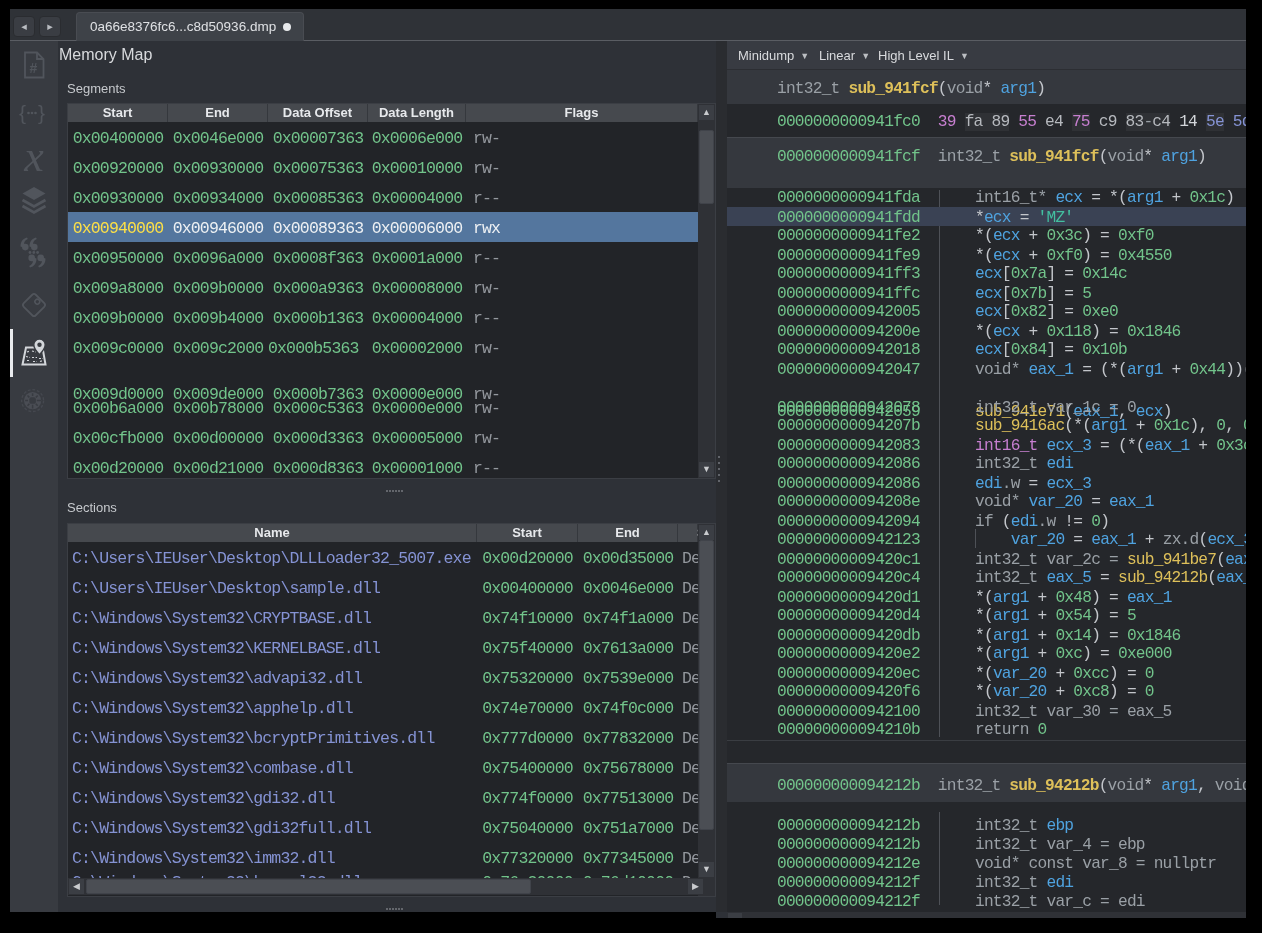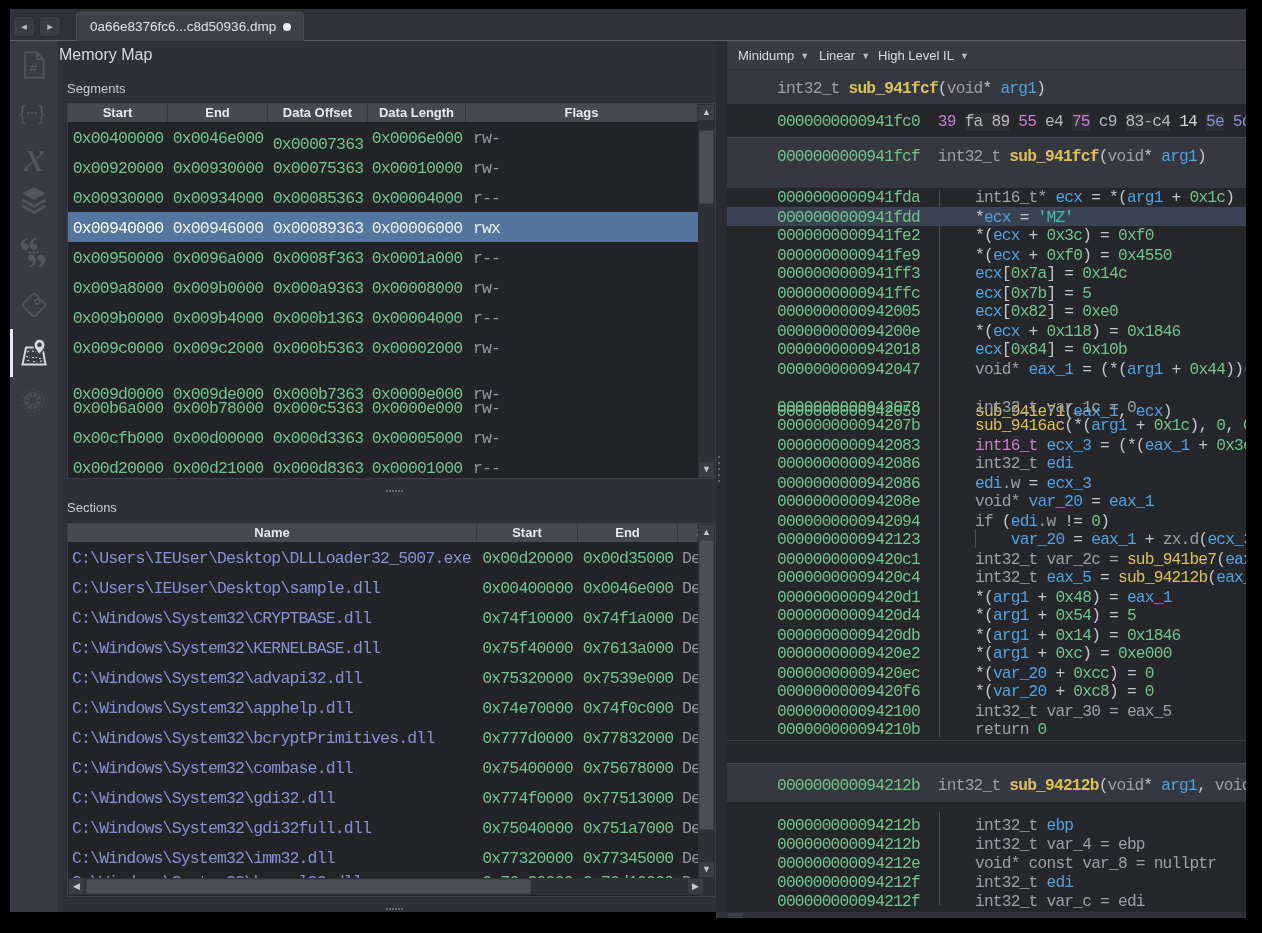--- a/index.html
+++ b/index.html
@@ -70,40 +70,40 @@
 <div class="abs" style="left:68px;top:104px;width:630px;height:18px;background:#46494e"></div>
 <div class="abs" style="left:68px;top:104px;width:100px;height:18px;font-size:13px;font-weight:bold;color:#e7e9ec;text-align:center;line-height:18px;border-right:1px solid #35383d">Start</div>
 <div class="abs" style="left:168px;top:104px;width:100px;height:18px;font-size:13px;font-weight:bold;color:#e7e9ec;text-align:center;line-height:18px;border-right:1px solid #35383d">End</div>
 <div class="abs" style="left:268px;top:104px;width:100px;height:18px;font-size:13px;font-weight:bold;color:#e7e9ec;text-align:center;line-height:18px;border-right:1px solid #35383d">Data Offset</div>
 <div class="abs" style="left:368px;top:104px;width:98px;height:18px;font-size:13px;font-weight:bold;color:#e7e9ec;text-align:center;line-height:18px;border-right:1px solid #35383d">Data Length</div>
 <div class="abs" style="left:466px;top:104px;width:232px;height:18px;font-size:13px;font-weight:bold;color:#e7e9ec;text-align:center;line-height:18px;border-right:1px solid #35383d">Flags</div>
 <div class="abs" style="left:68px;top:122px;width:630px;height:356px;overflow:hidden">
 <div class="abs" style="left:0;top:0px;width:630px;height:30px;">
 <div class="abs mono" style="left:0px;top:0;width:100px;height:30px;font-size:16.5px;letter-spacing:-0.84px;line-height:30px;text-align:center;color:#72c48b;padding-top:2px">0x00400000</div>
 <div class="abs mono" style="left:100px;top:0;width:100px;height:30px;font-size:16.5px;letter-spacing:-0.84px;line-height:30px;text-align:center;color:#72c48b;padding-top:2px">0x0046e000</div>
-<div class="abs mono" style="left:200px;top:0;width:100px;height:30px;font-size:16.5px;letter-spacing:-0.84px;line-height:30px;text-align:center;color:#72c48b;padding-top:8px">0x00007363</div>
+<div class="abs mono" style="left:200px;top:0;width:100px;height:30px;font-size:16.5px;letter-spacing:-0.84px;line-height:30px;text-align:center;color:#72c48b;padding-top:2px">0x00007363</div>
 <div class="abs mono" style="left:300px;top:0;width:98px;height:30px;font-size:16.5px;letter-spacing:-0.84px;line-height:30px;text-align:center;color:#72c48b;padding-top:2px">0x0006e000</div>
 <div class="abs mono" style="left:405px;top:0;height:30px;font-size:16.5px;letter-spacing:-0.84px;line-height:30px;color:#94989e;padding-top:2px">rw-</div>
 </div>
 <div class="abs" style="left:0;top:30px;width:630px;height:30px;">
 <div class="abs mono" style="left:0px;top:0;width:100px;height:30px;font-size:16.5px;letter-spacing:-0.84px;line-height:30px;text-align:center;color:#72c48b;padding-top:2px">0x00920000</div>
 <div class="abs mono" style="left:100px;top:0;width:100px;height:30px;font-size:16.5px;letter-spacing:-0.84px;line-height:30px;text-align:center;color:#72c48b;padding-top:2px">0x00930000</div>
 <div class="abs mono" style="left:200px;top:0;width:100px;height:30px;font-size:16.5px;letter-spacing:-0.84px;line-height:30px;text-align:center;color:#72c48b;padding-top:2px">0x00075363</div>
 <div class="abs mono" style="left:300px;top:0;width:98px;height:30px;font-size:16.5px;letter-spacing:-0.84px;line-height:30px;text-align:center;color:#72c48b;padding-top:2px">0x00010000</div>
 <div class="abs mono" style="left:405px;top:0;height:30px;font-size:16.5px;letter-spacing:-0.84px;line-height:30px;color:#94989e;padding-top:2px">rw-</div>
 </div>
 <div class="abs" style="left:0;top:60px;width:630px;height:30px;">
 <div class="abs mono" style="left:0px;top:0;width:100px;height:30px;font-size:16.5px;letter-spacing:-0.84px;line-height:30px;text-align:center;color:#72c48b;padding-top:2px">0x00930000</div>
 <div class="abs mono" style="left:100px;top:0;width:100px;height:30px;font-size:16.5px;letter-spacing:-0.84px;line-height:30px;text-align:center;color:#72c48b;padding-top:2px">0x00934000</div>
 <div class="abs mono" style="left:200px;top:0;width:100px;height:30px;font-size:16.5px;letter-spacing:-0.84px;line-height:30px;text-align:center;color:#72c48b;padding-top:2px">0x00085363</div>
 <div class="abs mono" style="left:300px;top:0;width:98px;height:30px;font-size:16.5px;letter-spacing:-0.84px;line-height:30px;text-align:center;color:#72c48b;padding-top:2px">0x00004000</div>
 <div class="abs mono" style="left:405px;top:0;height:30px;font-size:16.5px;letter-spacing:-0.84px;line-height:30px;color:#94989e;padding-top:2px">r--</div>
 </div>
 <div class="abs" style="left:0;top:90px;width:630px;height:30px;background:#54769e;">
-<div class="abs mono" style="left:0px;top:0;width:100px;height:30px;font-size:16.5px;letter-spacing:-0.84px;line-height:30px;text-align:center;color:#ffffff;padding-top:2px">0x00940000</div>
+<div class="abs mono" style="left:0px;top:0;width:100px;height:30px;font-size:16.5px;letter-spacing:-0.84px;line-height:30px;text-align:center;color:#fde047;padding-top:2px">0x00940000</div>
 <div class="abs mono" style="left:100px;top:0;width:100px;height:30px;font-size:16.5px;letter-spacing:-0.84px;line-height:30px;text-align:center;color:#eef1f4;padding-top:2px">0x00946000</div>
 <div class="abs mono" style="left:200px;top:0;width:100px;height:30px;font-size:16.5px;letter-spacing:-0.84px;line-height:30px;text-align:center;color:#eef1f4;padding-top:2px">0x00089363</div>
 <div class="abs mono" style="left:300px;top:0;width:98px;height:30px;font-size:16.5px;letter-spacing:-0.84px;line-height:30px;text-align:center;color:#eef1f4;padding-top:2px">0x00006000</div>
 <div class="abs mono" style="left:405px;top:0;height:30px;font-size:16.5px;letter-spacing:-0.84px;line-height:30px;color:#eef1f4;padding-top:2px">rwx</div>
 </div>
 <div class="abs" style="left:0;top:120px;width:630px;height:30px;">
 <div class="abs mono" style="left:0px;top:0;width:100px;height:30px;font-size:16.5px;letter-spacing:-0.84px;line-height:30px;text-align:center;color:#72c48b;padding-top:2px">0x00950000</div>
 <div class="abs mono" style="left:100px;top:0;width:100px;height:30px;font-size:16.5px;letter-spacing:-0.84px;line-height:30px;text-align:center;color:#72c48b;padding-top:2px">0x0096a000</div>
 <div class="abs mono" style="left:200px;top:0;width:100px;height:30px;font-size:16.5px;letter-spacing:-0.84px;line-height:30px;text-align:center;color:#72c48b;padding-top:2px">0x0008f363</div>
 <div class="abs mono" style="left:300px;top:0;width:98px;height:30px;font-size:16.5px;letter-spacing:-0.84px;line-height:30px;text-align:center;color:#72c48b;padding-top:2px">0x0001a000</div>
@@ -119,21 +119,21 @@
 <div class="abs" style="left:0;top:180px;width:630px;height:30px;">
 <div class="abs mono" style="left:0px;top:0;width:100px;height:30px;font-size:16.5px;letter-spacing:-0.84px;line-height:30px;text-align:center;color:#72c48b;padding-top:2px">0x009b0000</div>
 <div class="abs mono" style="left:100px;top:0;width:100px;height:30px;font-size:16.5px;letter-spacing:-0.84px;line-height:30px;text-align:center;color:#72c48b;padding-top:2px">0x009b4000</div>
 <div class="abs mono" style="left:200px;top:0;width:100px;height:30px;font-size:16.5px;letter-spacing:-0.84px;line-height:30px;text-align:center;color:#72c48b;padding-top:2px">0x000b1363</div>
 <div class="abs mono" style="left:300px;top:0;width:98px;height:30px;font-size:16.5px;letter-spacing:-0.84px;line-height:30px;text-align:center;color:#72c48b;padding-top:2px">0x00004000</div>
 <div class="abs mono" style="left:405px;top:0;height:30px;font-size:16.5px;letter-spacing:-0.84px;line-height:30px;color:#94989e;padding-top:2px">r--</div>
 </div>
 <div class="abs" style="left:0;top:210px;width:630px;height:30px;">
 <div class="abs mono" style="left:0px;top:0;width:100px;height:30px;font-size:16.5px;letter-spacing:-0.84px;line-height:30px;text-align:center;color:#72c48b;padding-top:2px">0x009c0000</div>
 <div class="abs mono" style="left:100px;top:0;width:100px;height:30px;font-size:16.5px;letter-spacing:-0.84px;line-height:30px;text-align:center;color:#72c48b;padding-top:2px">0x009c2000</div>
-<div class="abs mono" style="left:200px;top:0;width:100px;height:30px;font-size:16.5px;letter-spacing:-0.84px;line-height:30px;text-align:center;color:#72c48b;padding-top:2px">0x000b5363</div>
+<div class="abs mono" style="left:200px;top:0;width:100px;height:30px;font-size:16.5px;letter-spacing:-0.84px;line-height:30px;color:#72c48b;padding-top:2px">0x000b5363</div>
 <div class="abs mono" style="left:300px;top:0;width:98px;height:30px;font-size:16.5px;letter-spacing:-0.84px;line-height:30px;text-align:center;color:#72c48b;padding-top:2px">0x00002000</div>
 <div class="abs mono" style="left:405px;top:0;height:30px;font-size:16.5px;letter-spacing:-0.84px;line-height:30px;color:#94989e;padding-top:2px">rw-</div>
 </div>
 <div class="abs" style="left:0;top:240px;width:630px;height:30px;margin-top:16px;">
 <div class="abs mono" style="left:0px;top:0;width:100px;height:30px;font-size:16.5px;letter-spacing:-0.84px;line-height:30px;text-align:center;color:#72c48b;padding-top:2px">0x009d0000</div>
 <div class="abs mono" style="left:100px;top:0;width:100px;height:30px;font-size:16.5px;letter-spacing:-0.84px;line-height:30px;text-align:center;color:#72c48b;padding-top:2px">0x009de000</div>
 <div class="abs mono" style="left:200px;top:0;width:100px;height:30px;font-size:16.5px;letter-spacing:-0.84px;line-height:30px;text-align:center;color:#72c48b;padding-top:2px">0x000b7363</div>
 <div class="abs mono" style="left:300px;top:0;width:98px;height:30px;font-size:16.5px;letter-spacing:-0.84px;line-height:30px;text-align:center;color:#72c48b;padding-top:2px">0x0000e000</div>
 <div class="abs mono" style="left:405px;top:0;height:30px;font-size:16.5px;letter-spacing:-0.84px;line-height:30px;color:#94989e;padding-top:2px">rw-</div>
 </div>

